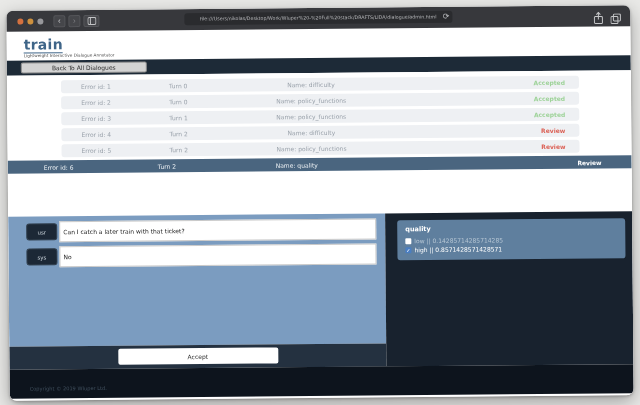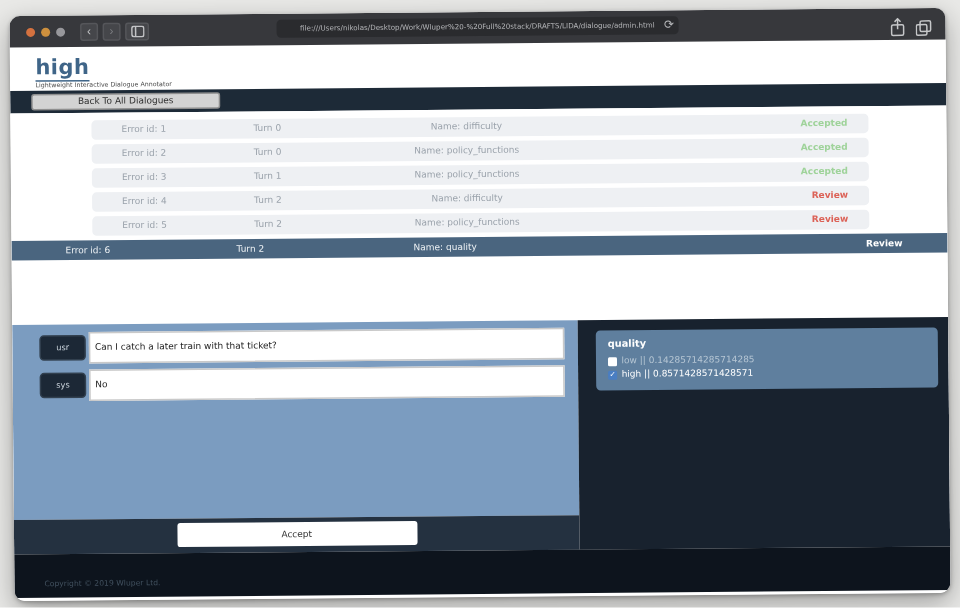--- a/index.html
+++ b/index.html
@@ -126,21 +126,21 @@
                 <rect x="0.5" y="3" width="7" height="7" rx="1"></rect>
               </g>
             </svg>
         </span>
       </div>
     </div>
 
     <div class="content">
 
       <div class="app-header">
-        <div class="logo">high</div>
+        <div class="logo">train</div>
         <div class="tagline">Lightweight Interactive Dialogue Annotator</div>
       </div>
 
       <div class="navbar">
         <button class="back-btn">Back To All Dialogues</button>
       </div>
 
       <div class="rows">
 
         <div class="err-row">

